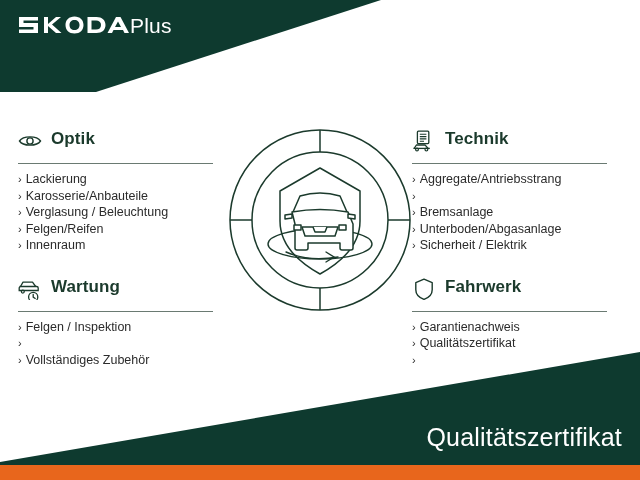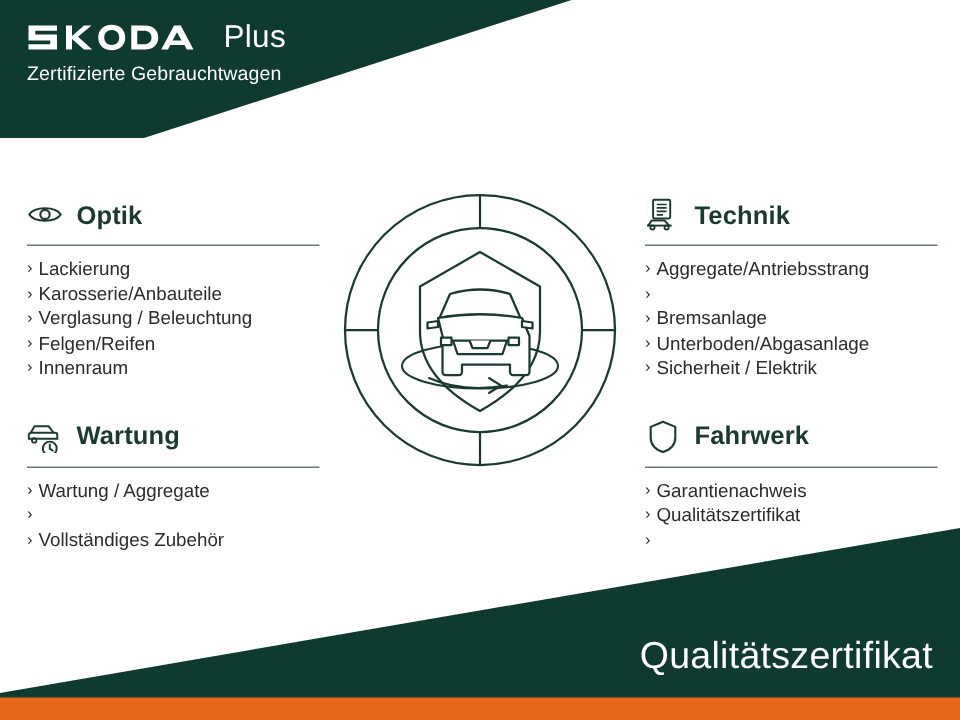--- a/index.html
+++ b/index.html
@@ -15,41 +15,41 @@
   #header-band {
     position:absolute; left:0; top:0; width:640px; height:92px;
     background:#0E3A2F;
     clip-path: polygon(0 0, 381px 0, 96px 92px, 0 92px);
     z-index:2;
   }
   #brand-block {
     position:absolute; left:18px; top:14px; z-index:3;
     color:#ffffff;
   }
-  .brand-row { display:flex; align-items:flex-start; gap:19px; }
+  .brand-row { display:flex; align-items:center; gap:0; }
   #skoda-wordmark {
     display:block;
   }
   #brand-plus {
     font-size:21px; font-weight:400; letter-spacing:.2px; color:#ffffff;
     line-height:1;
   }
   #brand-sub {
     margin-top:5px; font-size:13px; font-weight:400; color:#ffffff;
     letter-spacing:.1px; white-space:nowrap;
   }
 
   
   .column { position:absolute; width:200px; z-index:4; }
   #col-left  { left:18px; }
-  #col-right { left:430px; }
+  #col-right { left:412px; }
 
   .section { margin-bottom:0; }
   .section-head {
-    display:flex; align-items:center; gap:9px; height:26px;
+    display:flex; gap:9px; height:26px;
   }
   .section-icon {
     width:24px; height:22px; flex:0 0 24px;
     display:flex; align-items:center; justify-content:center;
   }
   .section-icon svg { display:block; }
   .section-title {
     font-size:17px; font-weight:700; color:#1B3A2C; letter-spacing:.1px;
     line-height:1;
   }
@@ -104,21 +104,20 @@
 
         <path d="M139 6 h18 c11 0 18 6 18 16 s-7 16 -18 16 h-18 z
                  m8 7 v18 h9 c6 0 10-3 10-9 s-4-9 -10-9 z"></path>
 
         <path d="M196 6 h9 l17 32 h-9 l-3-6 h-19 l-3 6 h-9 z
                  m4 9 l-6 11 h12 z"></path>
       </g>
     </svg>
     <span id="brand-plus">Plus</span>
   </div>
-  <div id="brand-sub">Zertifizierte Gebrauchtwagen</div>
 </div>
 
 <div class="column" id="col-left" style="top:130px;">
 
   <div class="section">
     <div class="section-head">
       <span class="section-icon">
         <svg width="24" height="16" viewBox="0 0 24 16">
           <path d="M1.5 8 C5 2.5, 19 2.5, 22.5 8 C19 13.5, 5 13.5, 1.5 8 Z" fill="none" stroke="#1B3A2C" stroke-width="1.4"></path>
           <circle cx="12" cy="8" r="3.1" fill="none" stroke="#1B3A2C" stroke-width="1.4"></circle>
@@ -161,21 +160,21 @@
           <circle cx="15.2" cy="19" r="4.6" fill="#ffffff" stroke="#1B3A2C" stroke-width="1.3"></circle>
           <path d="M15.2 16.3 v2.8 l2 1.4" fill="none" stroke="#1B3A2C" stroke-width="1.3" stroke-linecap="round"></path>
         </svg>
       </span>
       <span class="section-title">Wartung</span>
     </div>
     <div class="section-rule"></div>
     <ul class="bullet-list">
       <li>
           <span class="chev">›</span>
-          <span>Wartung / Aggregate</span>
+          <span>Felgen / Inspektion</span>
         </li>
       <li>
           <span class="chev">›</span>
         </li>
       <li>
           <span class="chev">›</span>
           <span>Vollständiges Zubehör</span>
         </li>
     </ul>
   </div>

